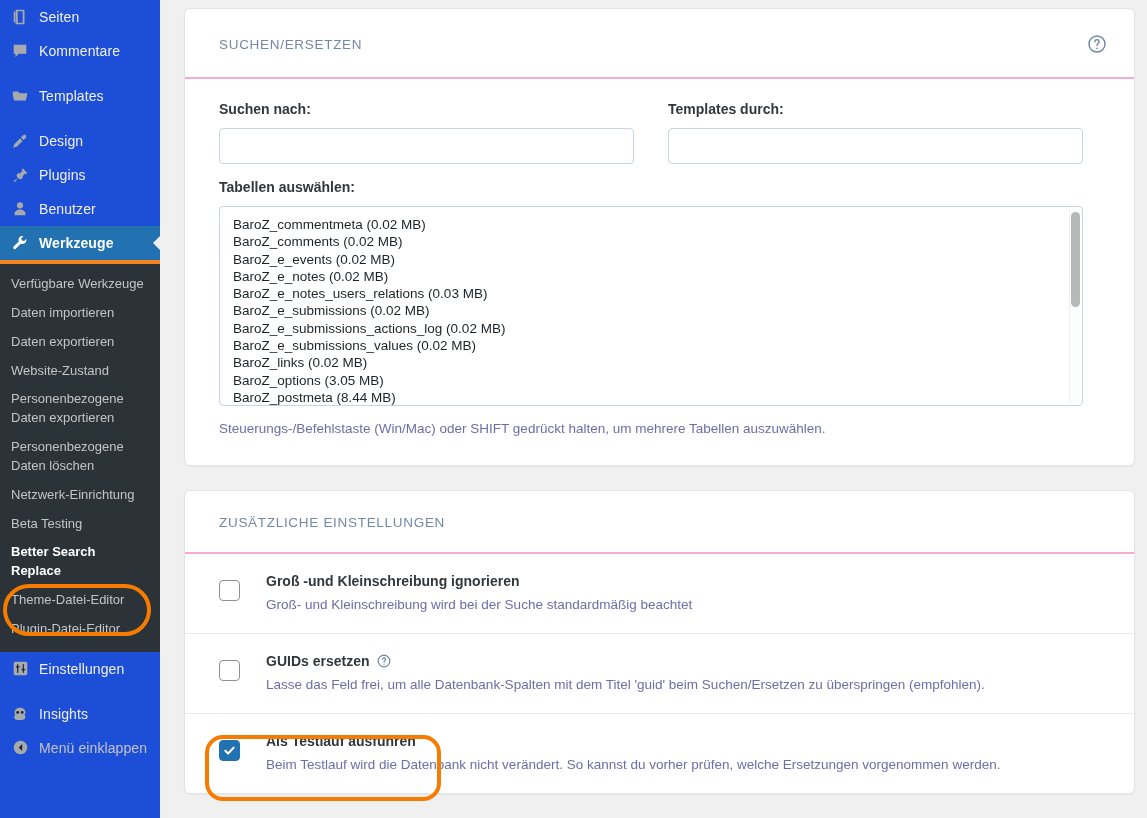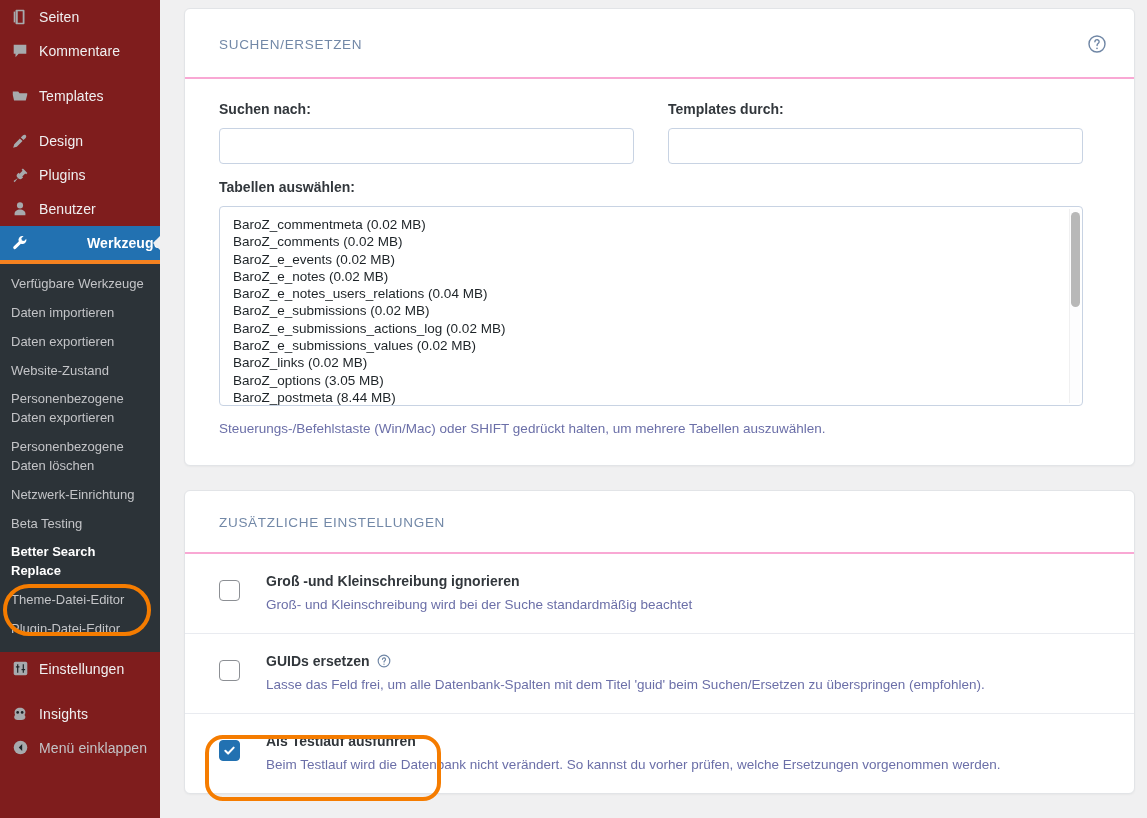--- a/index.html
+++ b/index.html
@@ -16,21 +16,21 @@
     color: #1d2327;
     font-size: 13px;
     display: flex;
   }
 
   
   #sidebar {
     width: 160px;
     min-width: 160px;
     height: 818px;
-    background: #7f1d1d;
+    background: #1d4ed8;
     position: relative;
     overflow: hidden;
   }
 
   .menu-top-item {
     display: flex;
     align-items: center;
     height: 34px;
     padding: 0 0 0 10px;
     color: #f0f0f1;
@@ -53,21 +53,20 @@
     flex: 0 0 20px;
   }
   .menu-icon svg { display: block; }
 
   .menu-top-item.current {
     background: #2271b1;
     color: #fff;
     font-weight: 600;
     border-bottom: 4px solid #f58220;
     height: 38px;
-    gap: 48px;
   }
   .menu-top-item.current .menu-icon { color: #fff; }
 
   .menu-arrow {
     position: absolute;
     right: -1px;
     top: 50%;
     transform: translateY(-50%);
     width: 0; height: 0;
     border-top: 8px solid transparent;
@@ -455,21 +454,21 @@
 
       <div class="tables-block">
         <label class="flabel">Tabellen auswählen:</label>
 
         <div class="listbox">
           <div class="list-scroll" id="tables-list">
               <div class="list-opt">BaroZ_commentmeta (0.02 MB)</div>
               <div class="list-opt">BaroZ_comments (0.02 MB)</div>
               <div class="list-opt">BaroZ_e_events (0.02 MB)</div>
               <div class="list-opt">BaroZ_e_notes (0.02 MB)</div>
-              <div class="list-opt">BaroZ_e_notes_users_relations (0.04 MB)</div>
+              <div class="list-opt">BaroZ_e_notes_users_relations (0.03 MB)</div>
               <div class="list-opt">BaroZ_e_submissions (0.02 MB)</div>
               <div class="list-opt">BaroZ_e_submissions_actions_log (0.02 MB)</div>
               <div class="list-opt">BaroZ_e_submissions_values (0.02 MB)</div>
               <div class="list-opt">BaroZ_links (0.02 MB)</div>
               <div class="list-opt">BaroZ_options (3.05 MB)</div>
               <div class="list-opt">BaroZ_postmeta (8.44 MB)</div>
             </div>
           <div class="fake-scrollbar">
             <div class="fake-thumb"></div>
           </div>

